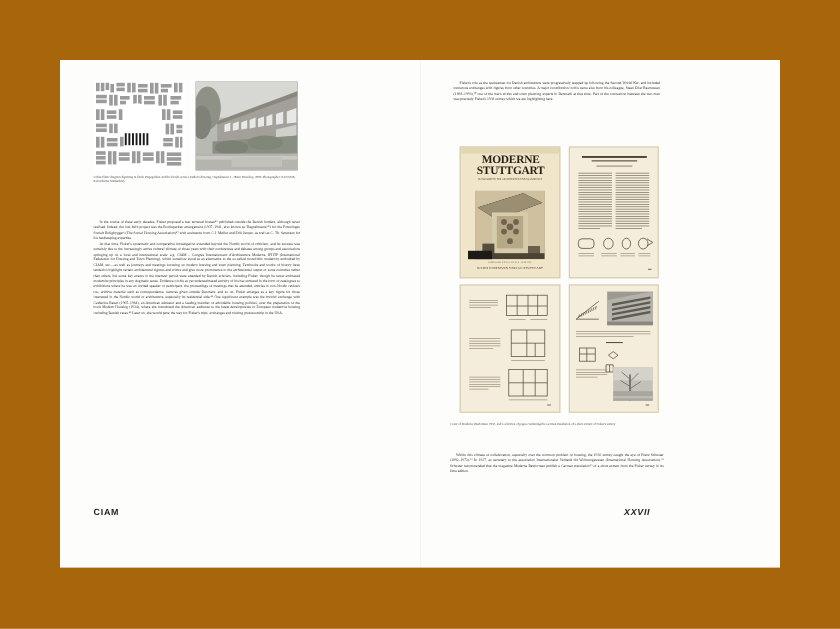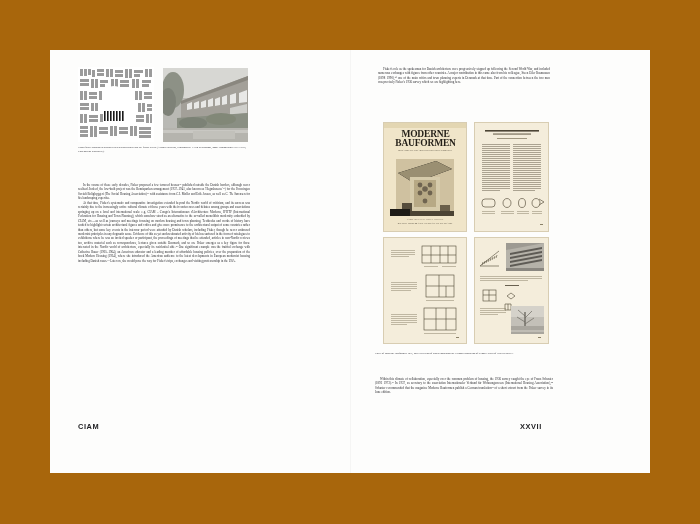--- a/index.html
+++ b/index.html
@@ -63,21 +63,21 @@
   }
   .l-caption{position:absolute;left:28px;top:96px;width:172px;}
   .l-body{position:absolute;left:28px;top:133px;width:172px;}
   .l-folio{position:absolute;left:28px;top:372px;}
 
   
   .r-body-top{position:absolute;left:28px;top:17px;width:172px;}
   .r-figs{position:absolute;left:25px;top:72px;width:180px;height:226px;}
   .r-caption{position:absolute;left:25px;top:302px;width:178px;}
   .r-body-bot{position:absolute;left:25px;top:327px;width:178px;}
-  .r-folio{position:absolute;left:170px;top:372px;}
+  .r-folio{position:absolute;left:170px;top:372px;font-style:italic;}
 
   .mag{position:absolute;background:#efe6cf;overflow:hidden;border:0.3px solid #d8cdb2;}
   .mag-cover{left:8px;top:0;width:82px;height:108px;background:#f0e5c9;}
   .mag-p1{left:99px;top:0;width:73px;height:108px;background:#f3ecd8;}
   .mag-p2{left:8px;top:115px;width:82px;height:105px;background:#f3ecd8;}
   .mag-p3{left:99px;top:115px;width:73px;height:105px;background:#f3ecd8;}
 
   
   .cov-band{position:absolute;left:0;top:0;width:100%;height:5px;background:#e3d6b2;}
   .cov-t1,.cov-t2{
@@ -281,21 +281,21 @@
 
     <div class="r-body-top">
       <p class="para first">Fisker's role as the spokesman for Danish architecture were progressively stepped up following the Second World War, and included numerous exchanges with figures from other countries. A major contribution in this came also from his colleague, Steen Eiler Rasmussen (1898–1990),⁵⁰ one of the main critics and town planning experts in Denmark at that time. Part of the connection between the two men was precisely Fisker's 1936 survey which we are highlighting here.</p>
     </div>
 
     <div class="r-figs">
 
       <div class="mag mag-cover">
         <div class="cov-band"></div>
         <div class="cov-t1">MODERNE</div>
-        <div class="cov-t2">BAUFORMEN</div>
+        <div class="cov-t2">STUTTGART</div>
         <div class="cov-sub">MONATSHEFTE FÜR ARCHITEKTUR UND RAUMKUNST</div>
         <div class="cov-sub2">&nbsp;</div>
         <div class="cov-img">
           <svg width="58" height="57" viewBox="0 0 58 57" aria-hidden="true">
             <rect width="58" height="57" fill="#cfc1a0"></rect>
             <polygon points="2,14 40,2 56,10 18,24" fill="#8f8straight"></polygon>
             <polygon points="2,14 40,2 56,10 18,24" fill="#9a8f72"></polygon>
             <rect x="14" y="18" width="30" height="34" fill="#d6cbab"></rect>
             <rect x="18" y="21" width="22" height="27" fill="#b7a985"></rect>
             <g fill="#6f6450">

